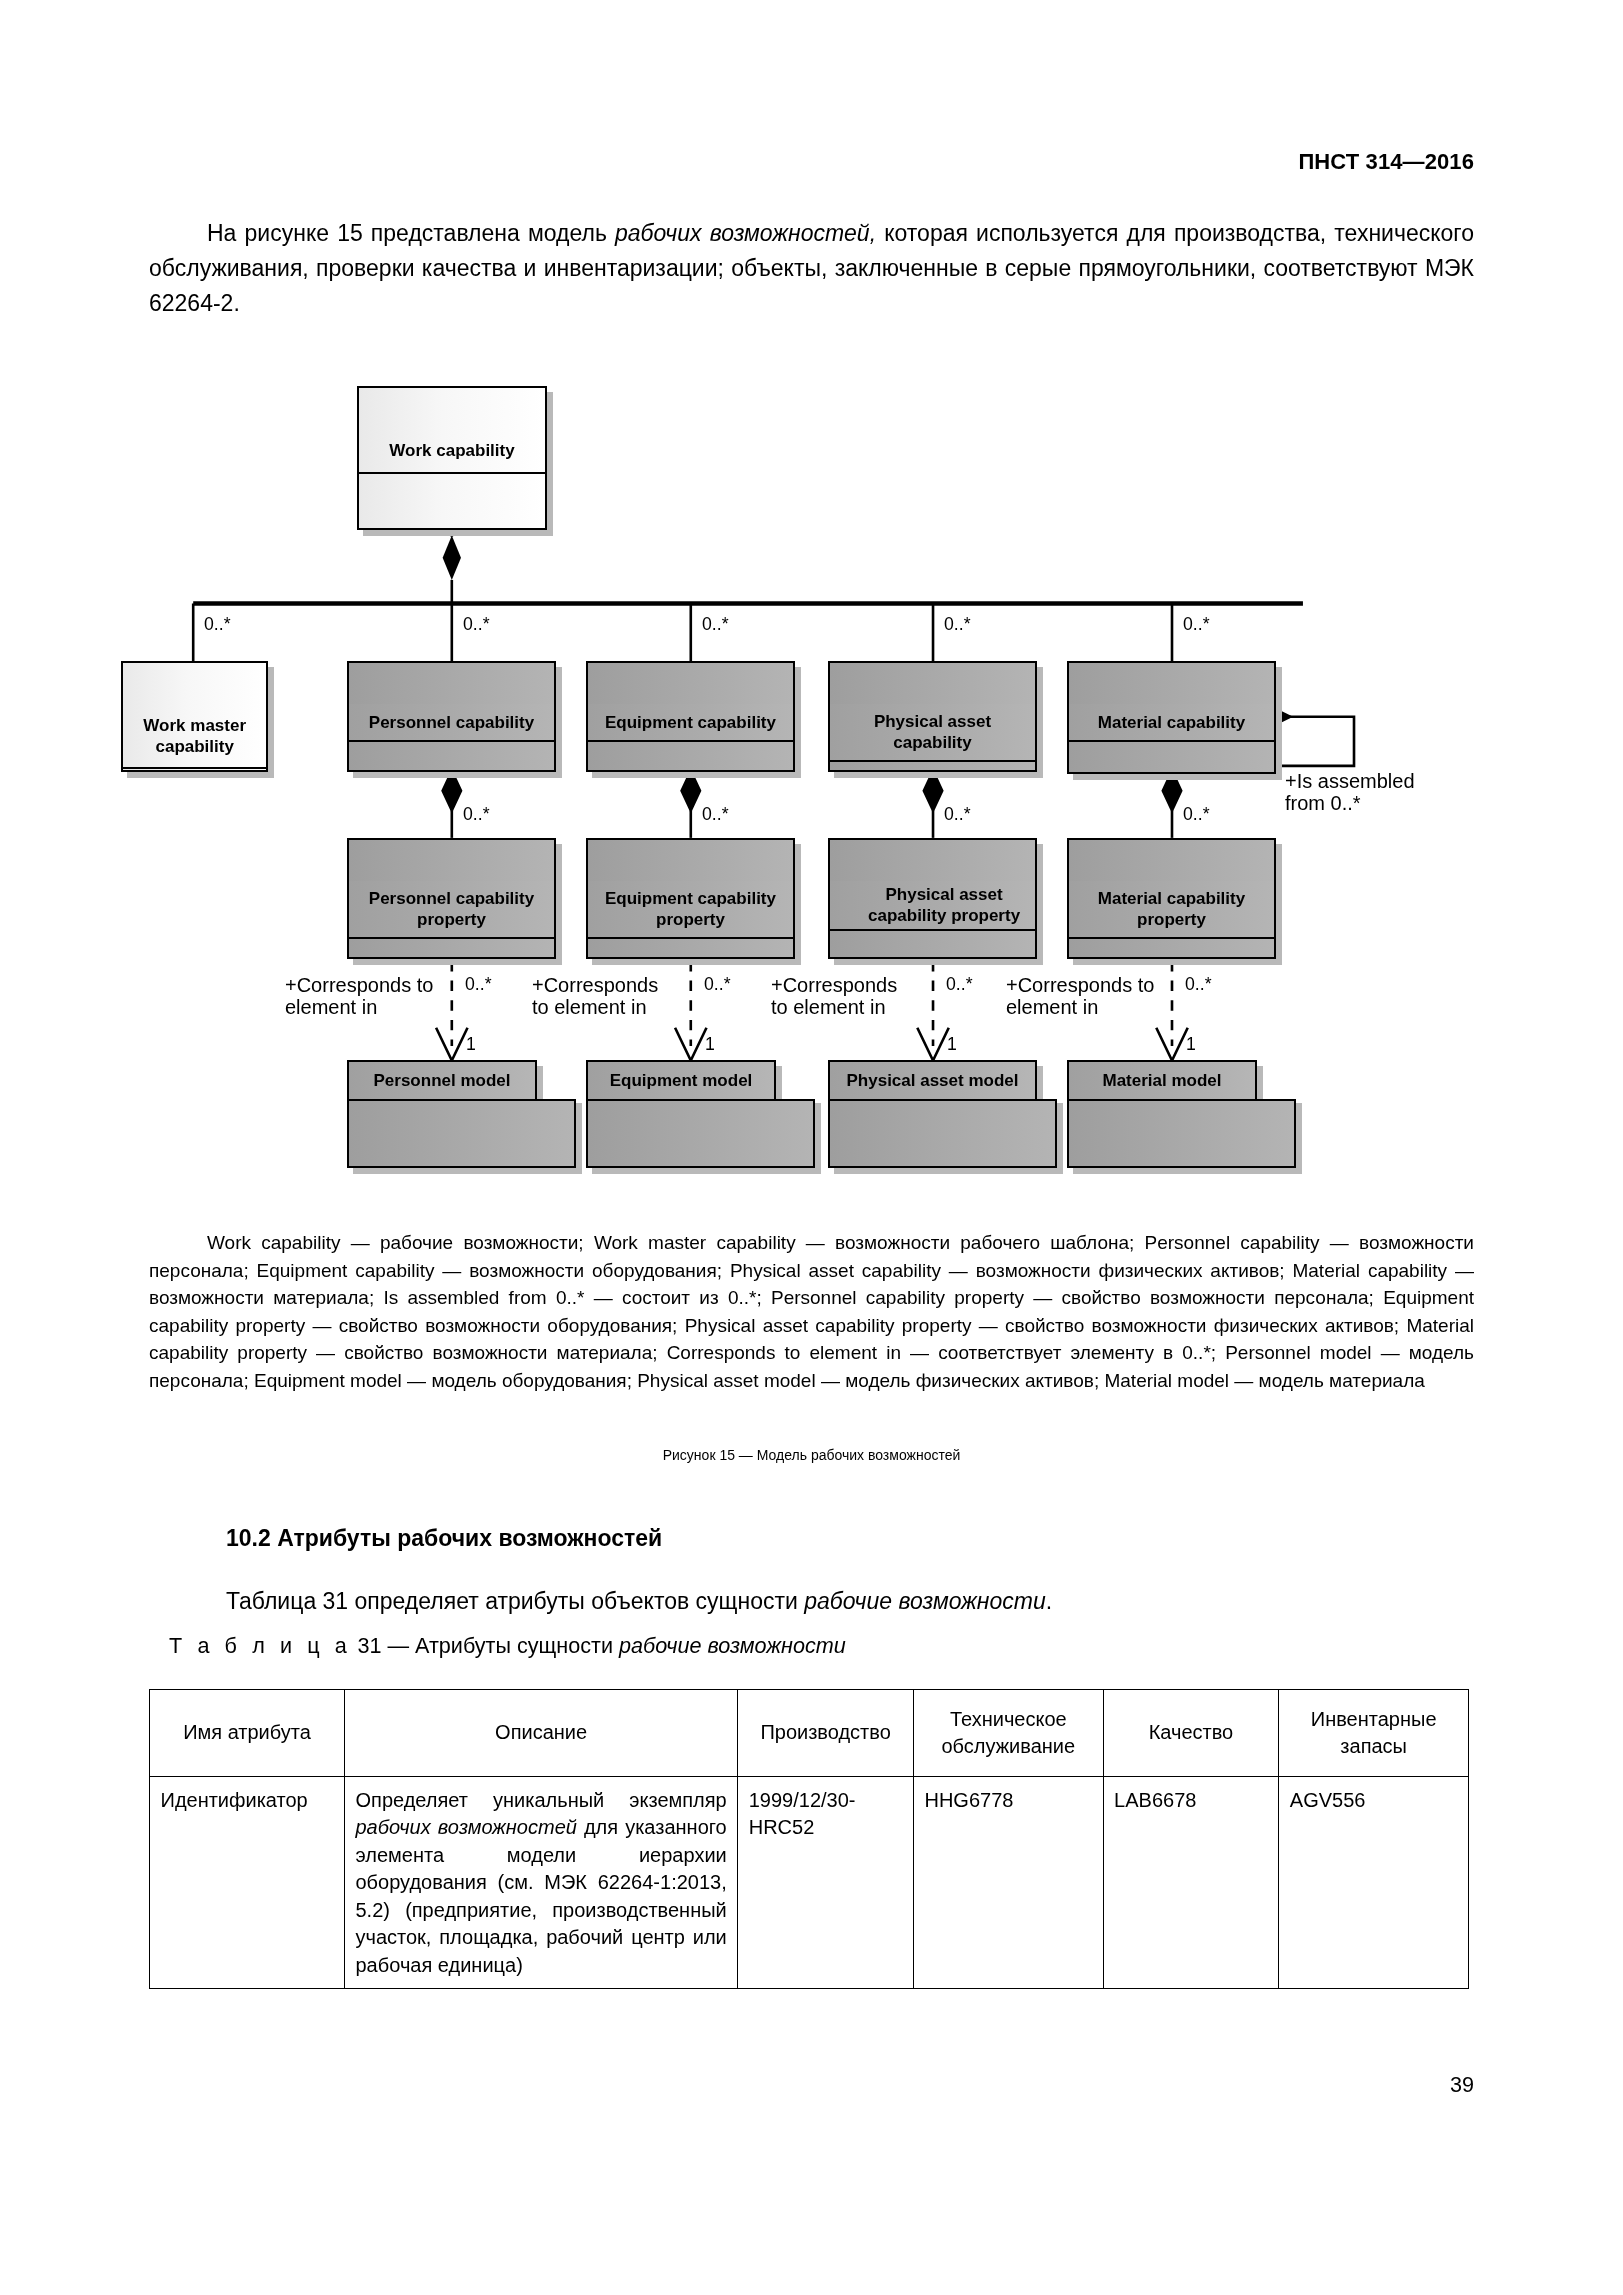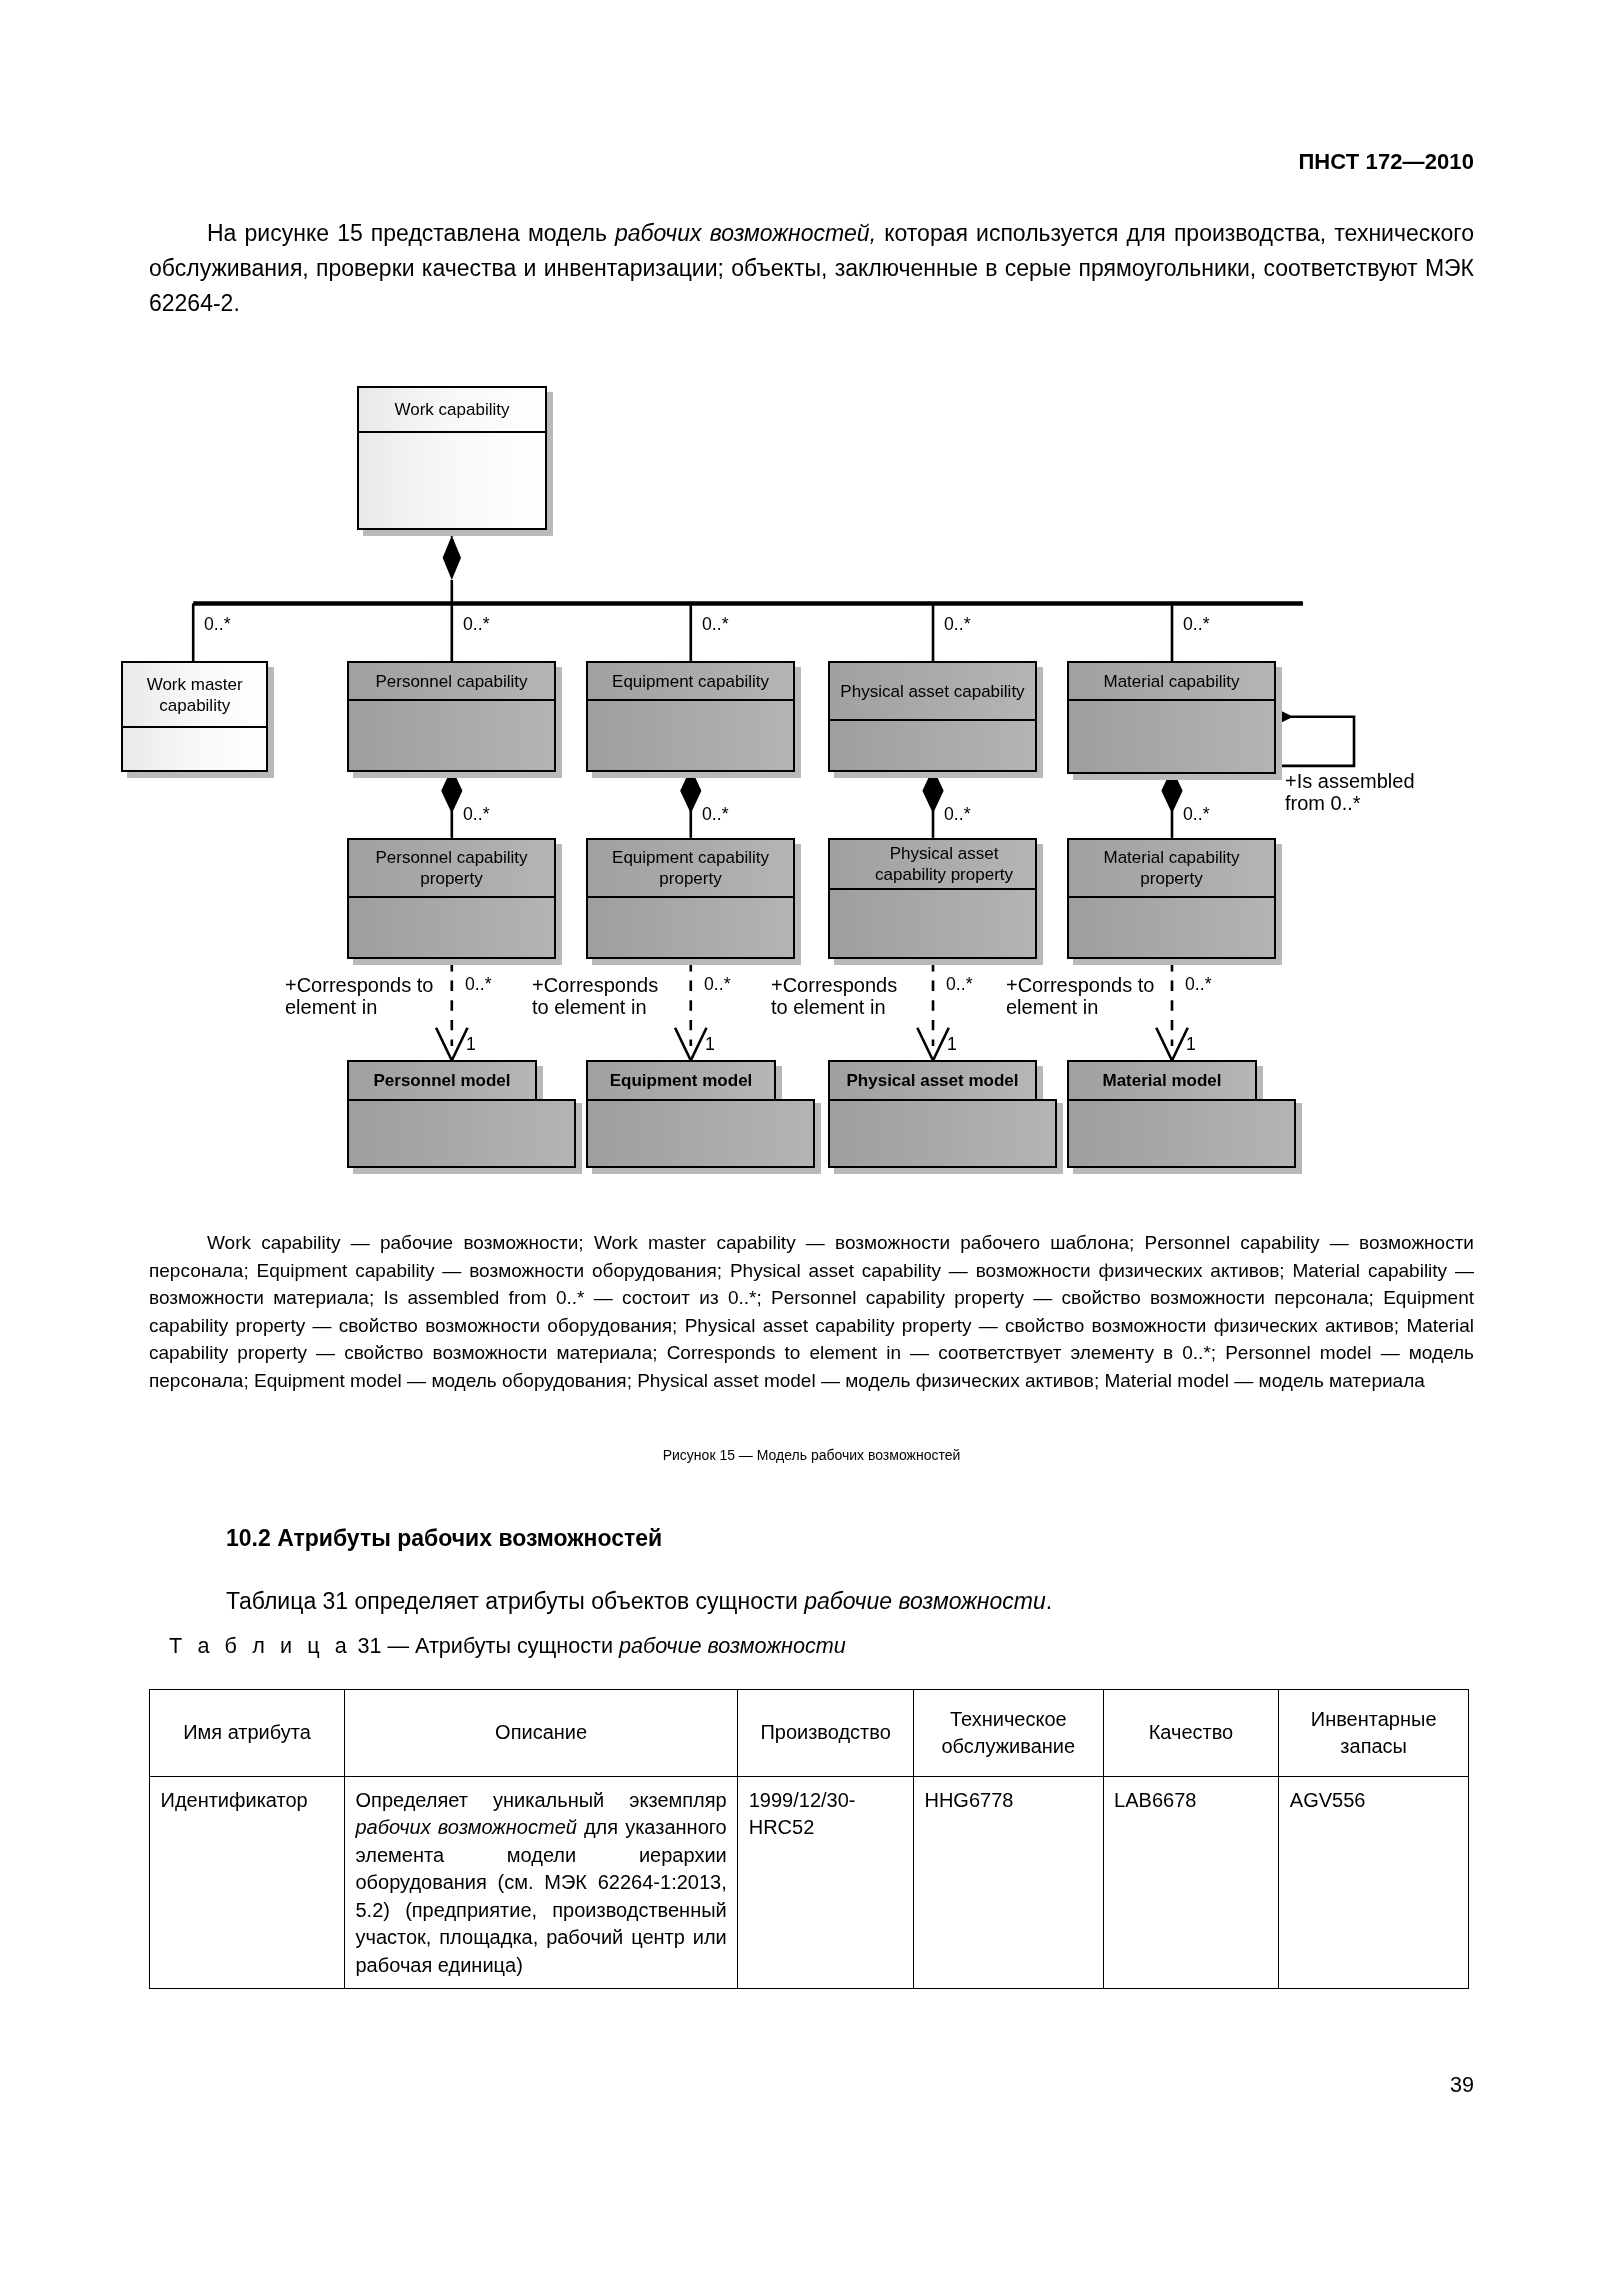--- a/index.html
+++ b/index.html
@@ -33,22 +33,23 @@
     background:#b9b9b9;z-index:0;
   }
   .node .body{
     position:relative;z-index:1;box-sizing:border-box;
     width:100%;height:100%;border:2px solid #000;
     display:flex;flex-direction:column;
   }
   .node .hdr{
     box-sizing:border-box;border-bottom:2px solid #000;
     display:flex;align-items:center;justify-content:center;
-    text-align:center;font-weight:normal;font-size:17px;line-height:21px;
+    text-align:center;font-weight:bold;font-size:17px;line-height:21px;
     padding:2.6px 3.9px;
+    margin-top:41px;
   }
   .node .cmp{flex:1;}
   
   .node.white .body{background:linear-gradient(90deg,#e9e9e9 0%,#f7f7f7 45%,#ffffff 100%);}
   .node.white .hdr{background:transparent;}
   
   .node.gray .body{background:linear-gradient(90deg,#9e9e9e 0%,#aaaaaa 55%,#b4b4b4 100%);}
   .node.gray .hdr{background:linear-gradient(90deg,#a0a0a0 0%,#ababab 55%,#b5b5b5 100%);}
 
   
@@ -119,21 +120,21 @@
   .page-num{
     position:absolute;right:149px;top:2072px;
     font-size:21.6px;
   }
 </style>
 </head>
 <body>
 
 <div class="page">
 
-  <div class="doc-header">ПНСТ 172—2010</div>
+  <div class="doc-header">ПНСТ 314—2016</div>
 
   <div class="intro"><span class="ind"></span><span>На рисунке 15 представлена модель </span><span class="it">рабочих возможностей,</span><span> которая используется для производства, технического обслуживания, проверки качества и инвентаризации; объекты, заключенные в серые прямоугольники, соответствуют МЭК 62264-2.</span></div>
 
   <div class="diagram">
 
     <svg width="1388" height="825" viewBox="0 0 2120 1260">
 
       <line x1="490" y1="240" x2="490" y2="250" stroke="#000" stroke-width="4"></line>
 
       <polygon points="490,248 504,282 490,316 476,282" fill="#000"></polygon>

